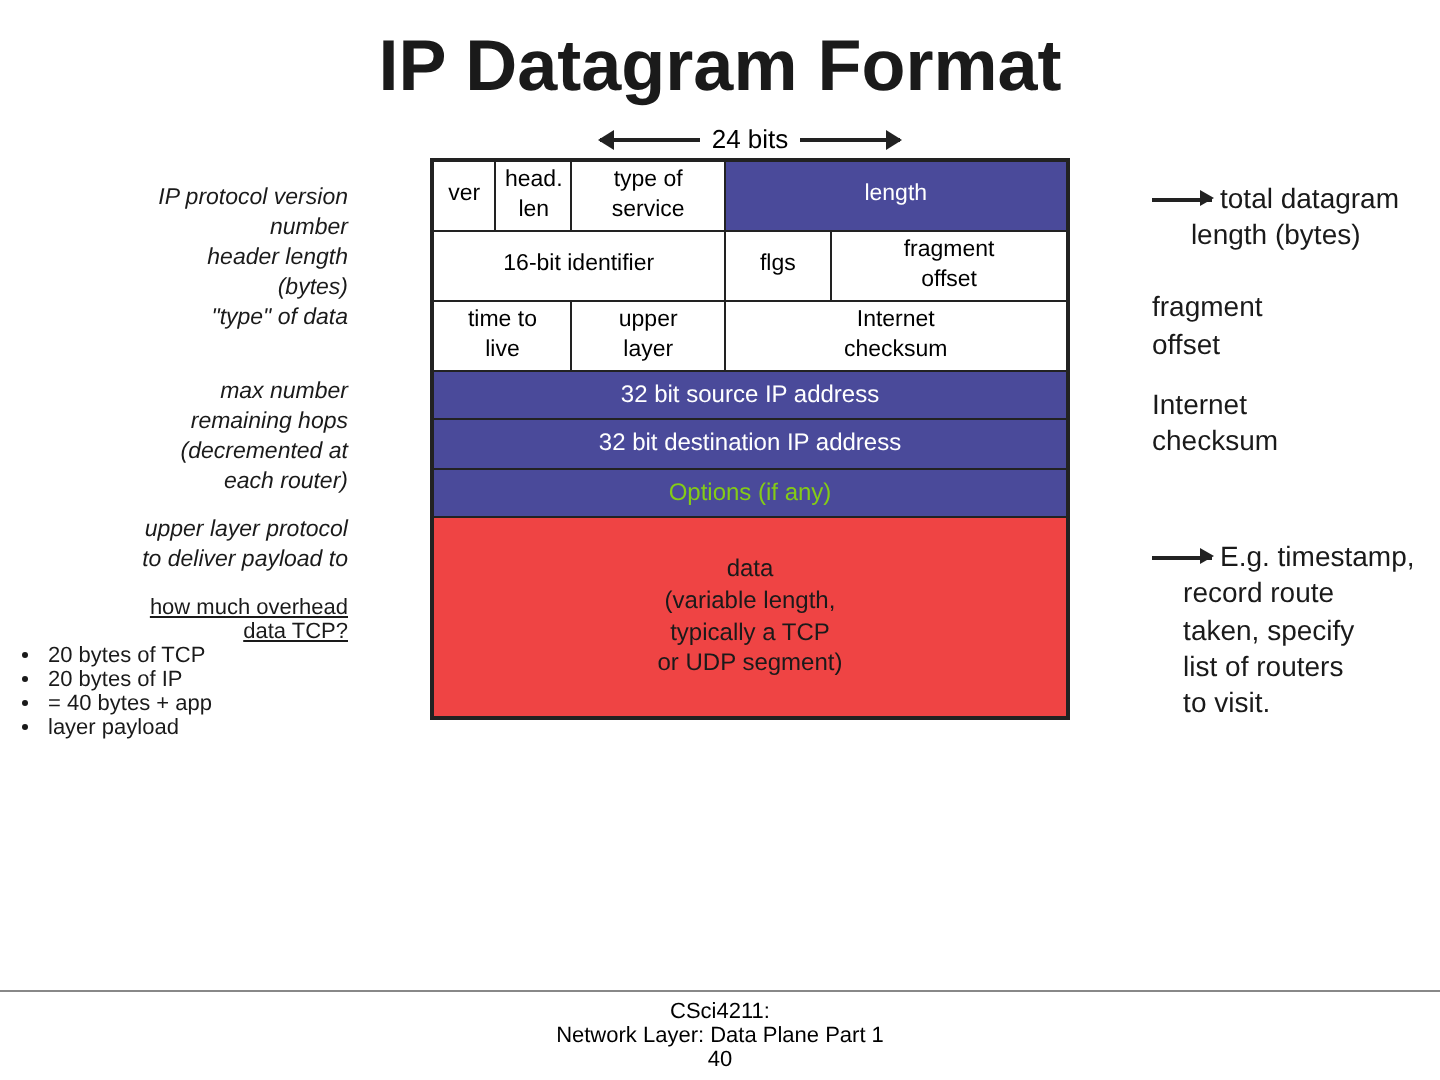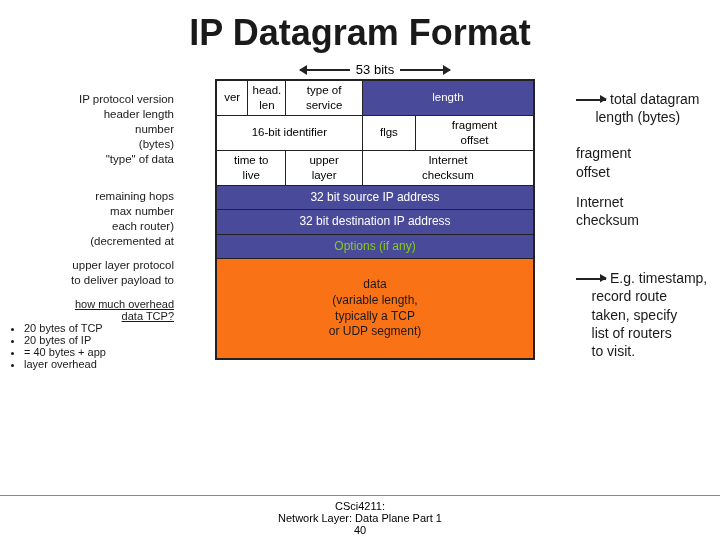--- a/index.html
+++ b/index.html
@@ -31,20 +31,21 @@
       width: 170px;
       flex-shrink: 0;
       font-size: 11.5px;
       color: #1a1a1a;
     }
 
     .left-label-item {
       text-align: right;
       line-height: 1.3;
       padding-right: 6px;
+      font-style: italic;
     }
 
     .center-diagram {
       flex: 1;
       display: flex;
       flex-direction: column;
       align-items: center;
     }
 
     .bits-header {
@@ -79,21 +80,21 @@
 
     .options-row td {
       background: #4a4a9a;
       color: #84cc16;
       text-align: center;
       font-size: 12px;
       padding: 4px;
     }
 
     .data-row td {
-      background: #f97316;
+      background: #ef4444;
       color: #1a1a1a;
       text-align: center;
       font-size: 12px;
       padding: 18px 4px;
     }
 
     .right-labels {
       width: 140px;
       flex-shrink: 0;
       font-size: 14px;
@@ -196,56 +197,56 @@
 <body>
 
 <div class="page-title">IP Datagram Format</div>
 
 <div class="main-content">
 
   <div class="left-labels">
 
     <div class="label-group left-labels-top">
       <div class="left-label-item">IP protocol version</div>
+      <div class="left-label-item">number</div>
       <div class="left-label-item">header length</div>
-      <div class="left-label-item">number</div>
       <div class="left-label-item">(bytes)</div>
       <div class="left-label-item">"type" of data</div>
     </div>
 
     <div class="label-group" style="margin-top:22px;">
+      <div class="left-label-item">max number</div>
       <div class="left-label-item">remaining hops</div>
-      <div class="left-label-item">max number</div>
+      <div class="left-label-item">(decremented at</div>
       <div class="left-label-item">each router)</div>
-      <div class="left-label-item">(decremented at</div>
     </div>
 
     <div class="label-group" style="margin-top:10px;">
       <div class="left-label-item">upper layer protocol</div>
       <div class="left-label-item">to deliver payload to</div>
     </div>
 
     <div class="label-group" style="margin-top:10px; text-align:right; padding-right:6px; font-size:11px;">
       <div><span class="underline-text">how much overhead</span></div>
       <div><span class="underline-text">data TCP?</span></div>
       <ul class="bullet-list" style="text-align:left;">
         <li>20 bytes of TCP</li>
         <li>20 bytes of IP</li>
         <li>= 40 bytes + app</li>
-        <li>layer overhead</li>
+        <li>layer payload</li>
       </ul>
     </div>
 
   </div>
 
   <div class="center-diagram">
 
     <div class="bits-header">
       <span class="arrow-left"></span>
-      <span>53 bits</span>
+      <span>24 bits</span>
       <span class="arrow-right"></span>
     </div>
 
     <table class="diagram-table">
 
       <tbody>
           <tr>
         <td style="width:10%">ver</td>
         <td style="width:12%">head.<br>len</td>
         <td style="width:24%" colspan="2">type of<br>service</td>

